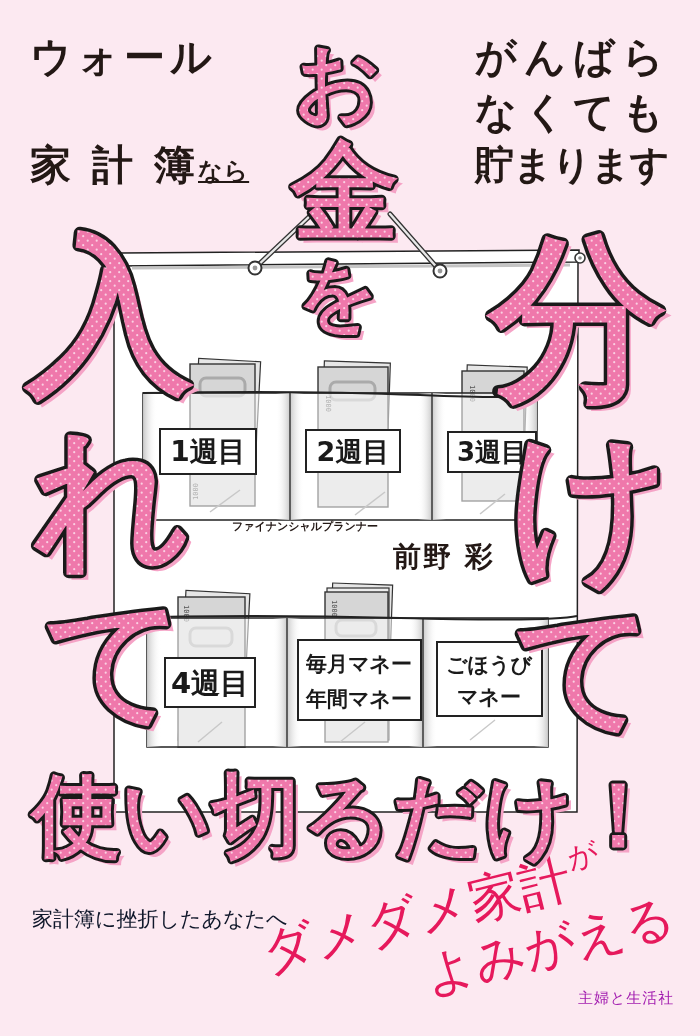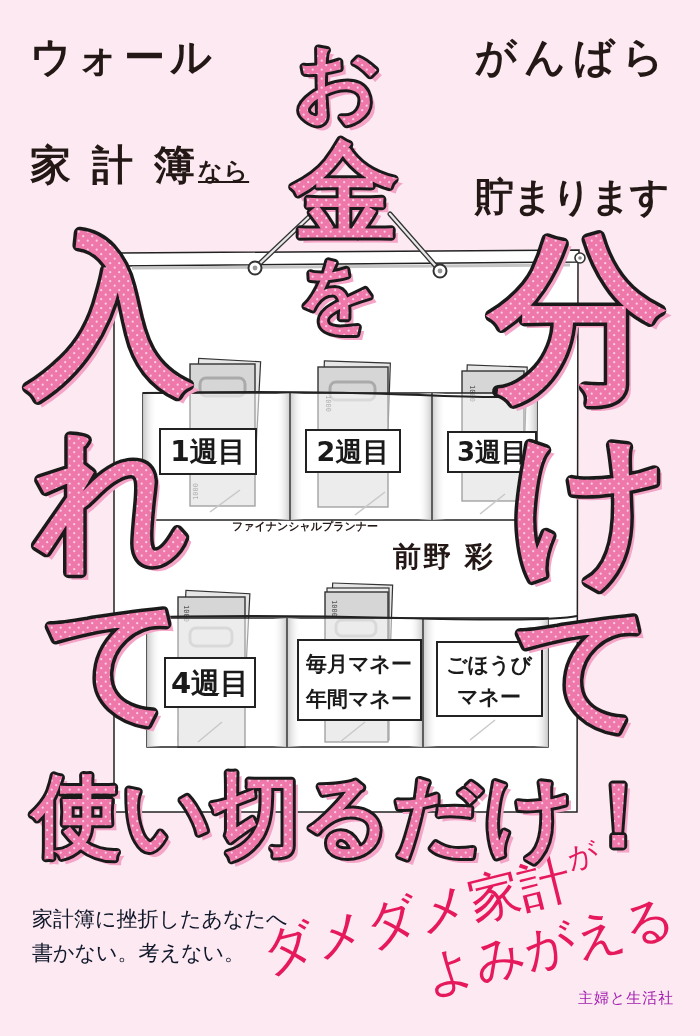--- a/index.html
+++ b/index.html
@@ -12,21 +12,21 @@
     .tagline {
       font-family: "DejaVu Sans", sans-serif; font-weight: bold;
       color: #231815; font-size: 41px; line-height: 54px; height: 54px;
     }
     .tl-1, .tl-2 { left: 30px; letter-spacing: 5px; }
     .tl-1 { top: 30px; } .tl-2 { top: 85px; } .tl-3 { top: 138px; left: 30px; letter-spacing: 21px; }
     .tl-suffix { font-size: 24px; letter-spacing: 1px; margin-left: -18px; text-decoration: underline; }
     .tr { left: 475px; }
     .tr-1 { top: 30px; letter-spacing: 7px; }
     .tr-2 { top: 85px; letter-spacing: 7px; }
-    .tr-3 { top: 138px; letter-spacing: -1px; font-size: 39px; margin-top: 32px; }
+    .tr-3 { top: 138px; letter-spacing: -1px; font-size: 39px; }
     .author-role { left: 232px; top: 519px; font-family: "DejaVu Sans", sans-serif; font-size: 11px; color: #231815; font-weight: bold; }
     .author-name { left: 393px; top: 538px; font-family: "DejaVu Sans", sans-serif; font-size: 28px; color: #231815; font-weight: bold; letter-spacing: 2px; }
     .blurb { left: 32px; top: 902px; font-family: "DejaVu Sans", sans-serif; font-size: 21px; line-height: 34px; color: #0f172a; }
     .blurb div { height: 34px; }
     .catch { font-family: "DejaVu Sans", sans-serif; color: #e6195c; transform-origin: 0 100%; transform: rotate(-14deg); }
     .catch-1 { left: 270px; top: 905px; font-size: 52px; line-height: 60px; }
     .catch-1 .particle { font-size: 30px; vertical-align: 26px; margin-left: 2px; }
     .catch-2 { left: 432px; top: 948px; font-size: 50px; line-height: 56px; }
     .publisher { left: 578px; top: 989px; font-family: "DejaVu Sans", sans-serif; font-size: 15px; color: #a21caf; letter-spacing: 1px; }
     .pink { font-family: "DejaVu Sans", sans-serif; font-weight: bold; }
@@ -163,28 +163,28 @@
       <rect x="437" y="642" width="105" height="74" fill="#fff" stroke="#222" stroke-width="2"></rect>
       <text class="lbl" x="489" y="672" font-size="21" text-anchor="middle">ごほうび</text>
       <text class="lbl" x="489" y="704" font-size="21" text-anchor="middle">マネー</text>
     </g>
   </svg>
 
   <div class="abs tagline tl-1">ウォール</div>
   <div class="abs tagline tl-3"><span>家計簿</span><span class="tl-suffix">なら</span></div>
 
   <div class="abs tagline tr tr-1">がんばら</div>
+  <div class="abs tagline tr tr-2">なくても</div>
   <div class="abs tagline tr tr-3">貯まります</div>
 
   <div class="abs author-role">ファイナンシャルプランナー</div>
   <div class="abs author-name">前野 彩</div>
 
   <div class="abs blurb">
     <div>家計簿に挫折したあなたへ</div>
-    <div>書かない。考えない。</div>
   </div>
 
   <div class="abs catch catch-1"><span>ダメダメ家計</span><span class="particle">が</span></div>
   <div class="abs catch catch-2">よみがえる</div>
 
   <div class="abs publisher">主婦と生活社</div>
 
   <svg class="layer title-layer" width="700" height="1036" viewBox="0 0 700 1036">
     <defs>
       <pattern id="dots" width="9" height="9" patternUnits="userSpaceOnUse">

